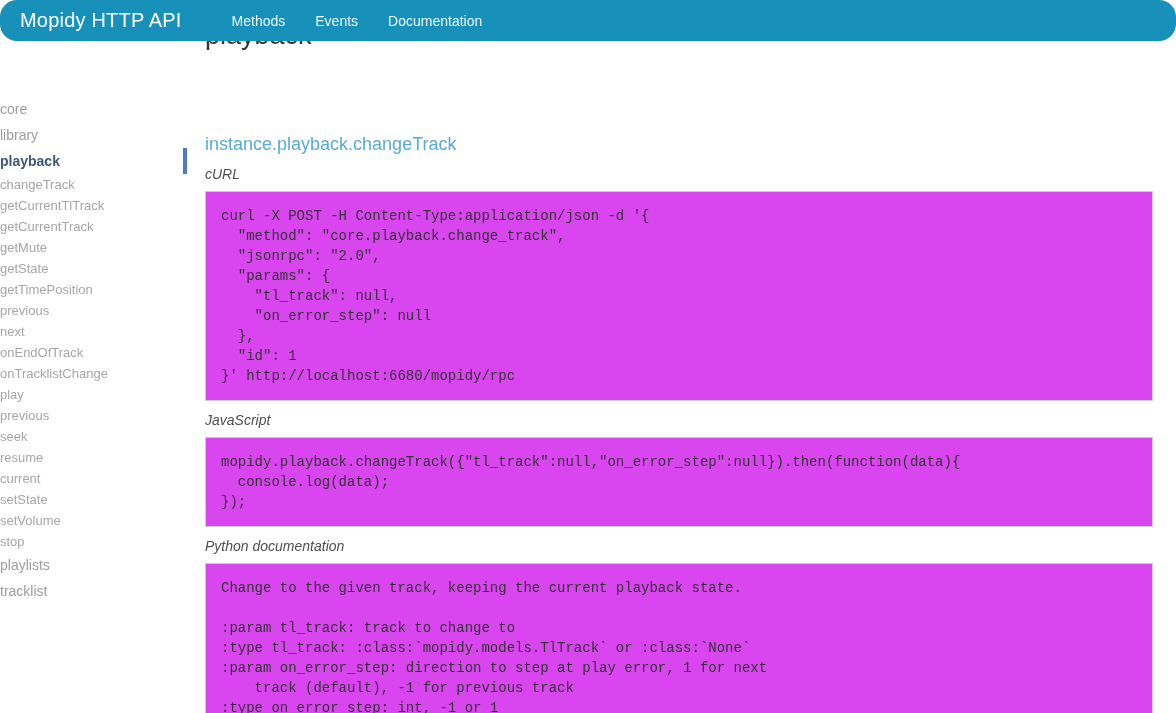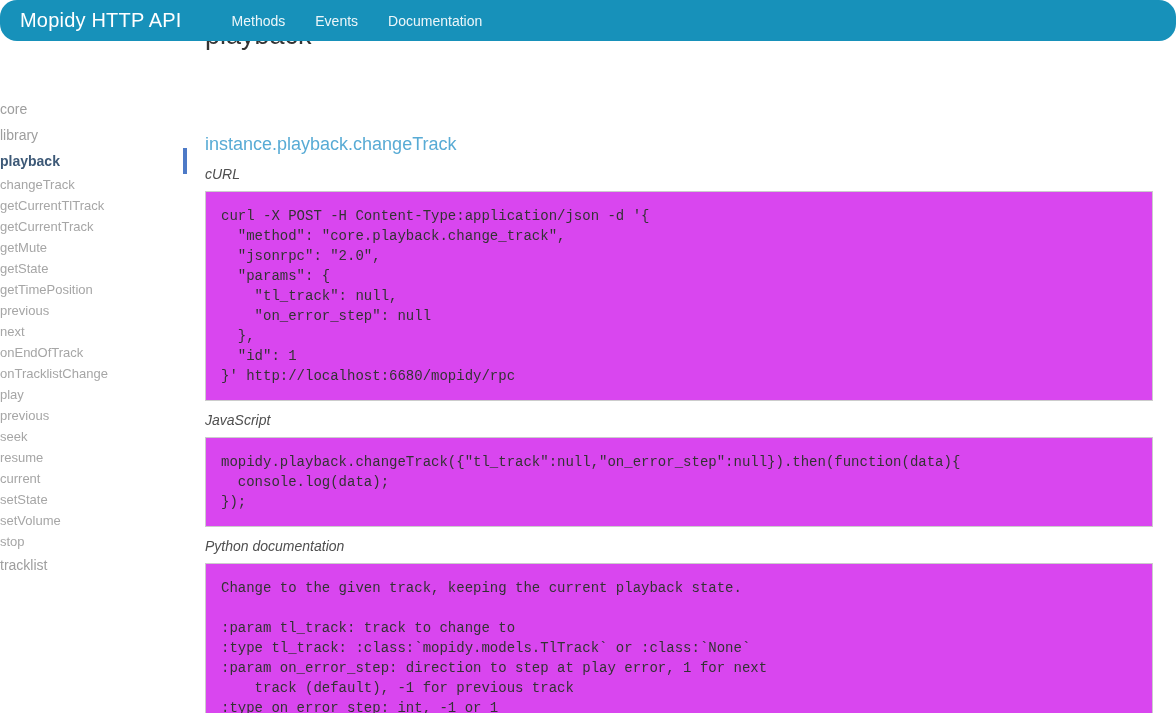--- a/index.html
+++ b/index.html
@@ -161,20 +161,21 @@
     <a class="method">onEndOfTrack</a>
     <a class="method">onTracklistChange</a>
     <a class="method">play</a>
     <a class="method">previous</a>
     <a class="method">seek</a>
     <a class="method">resume</a>
     <a class="method">current</a>
     <a class="method">setState</a>
     <a class="method">setVolume</a>
     <a class="method">stop</a>
+    <a class="section">playlists</a>
     <a class="section">tracklist</a>
   </aside>
 
 <main class="main">
   <h2 class="method-title">instance.playback.changeTrack</h2>
   <div id="sections">
       <div class="code-label">cURL</div>
       <pre class="code-block">curl -X POST -H Content-Type:application/json -d '{
   "method": "core.playback.change_track",
   "jsonrpc": "2.0",

